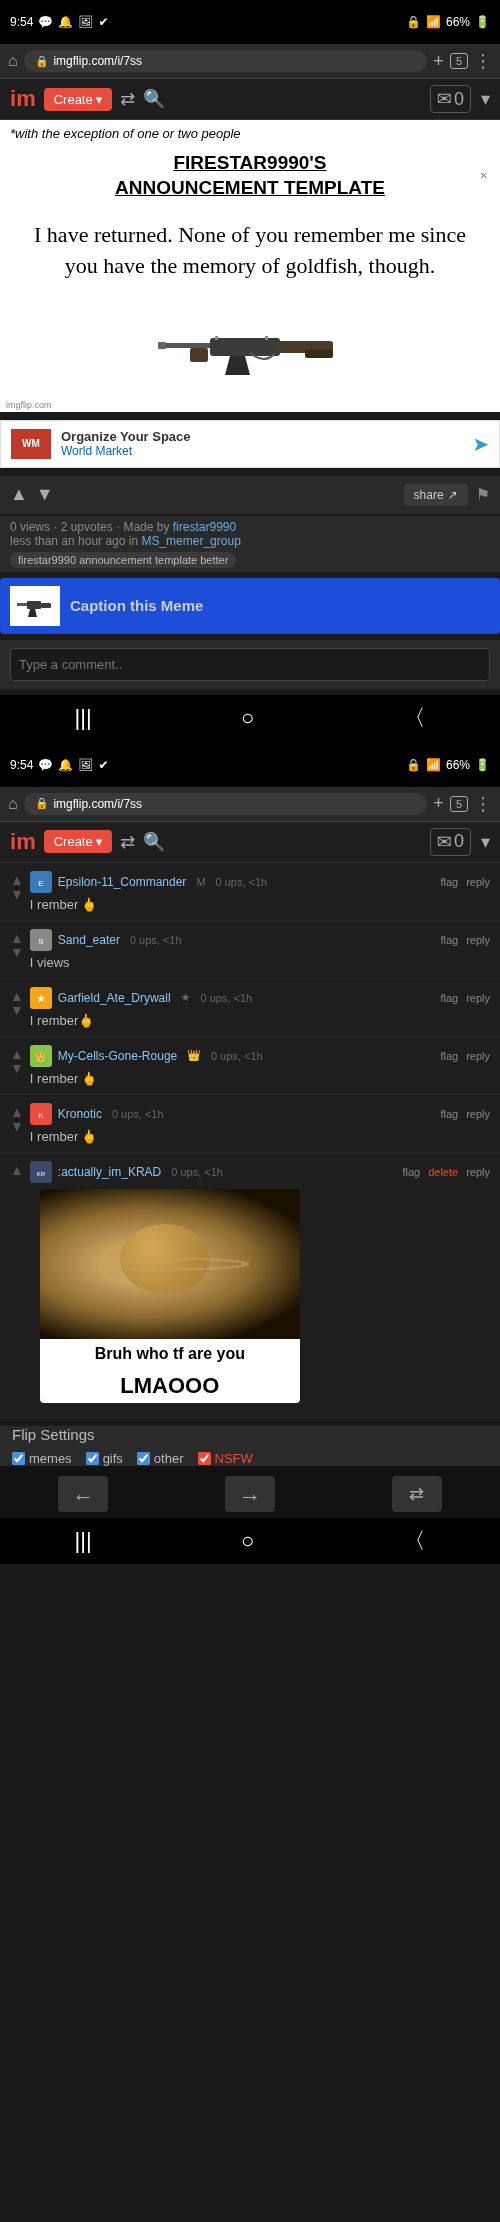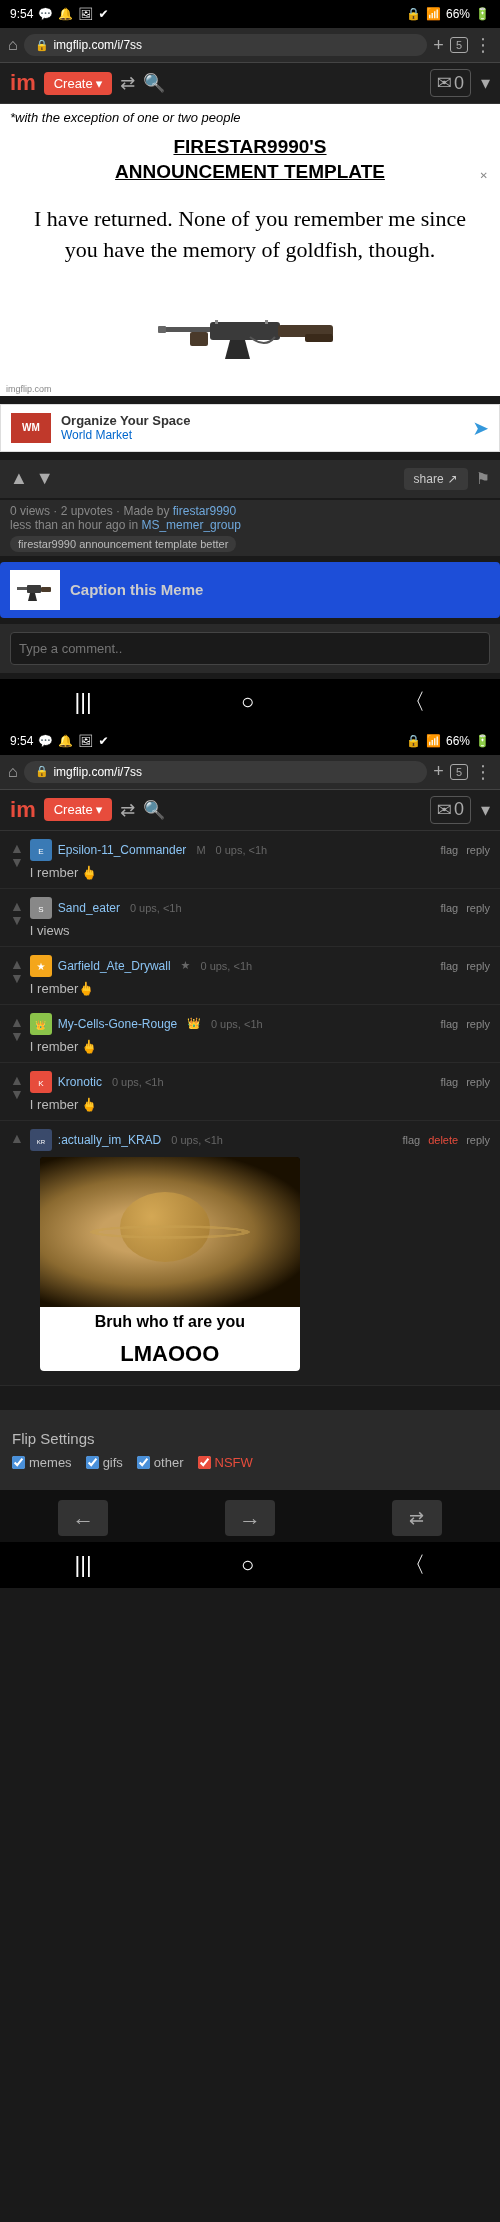--- a/index.html
+++ b/index.html
@@ -13,21 +13,21 @@
 
     
     .status-bar {
       background: #000;
       color: #fff;
       display: flex;
       justify-content: space-between;
       align-items: center;
       padding: 4px 10px;
       font-size: 12px;
-      height: 28px;
+      height: 44px;
     }
     .status-left { display: flex; align-items: center; gap: 5px; }
     .status-right { display: flex; align-items: center; gap: 5px; }
 
     
     .browser-bar {
       background: #2a2a2a;
       padding: 6px 8px;
       display: flex;
       align-items: center;
@@ -332,22 +332,22 @@
       font-weight: bold;
       text-align: center;
       padding: 4px;
       font-family: Impact, sans-serif;
       text-transform: uppercase;
     }
 
     
     .flip-settings {
       background: #2a2a2a;
-      padding: 20px 12px;
-      margin-top: 24px;
+      padding: 0 12px;
+      margin-top: 8px;
     }
     .flip-settings-title { font-size: 15px; color: #bbb; margin-bottom: 8px; }
     .flip-settings-options { display: flex; gap: 14px; align-items: center; flex-wrap: wrap; }
     .checkbox-label { display: flex; align-items: center; gap: 4px; font-size: 13px; color: #bbb; }
     .checkbox-label input { accent-color: #4a90d9; }
     .nsfw-label { color: #e74c3c; }
 
     
     .bottom-nav {
       background: #111;

